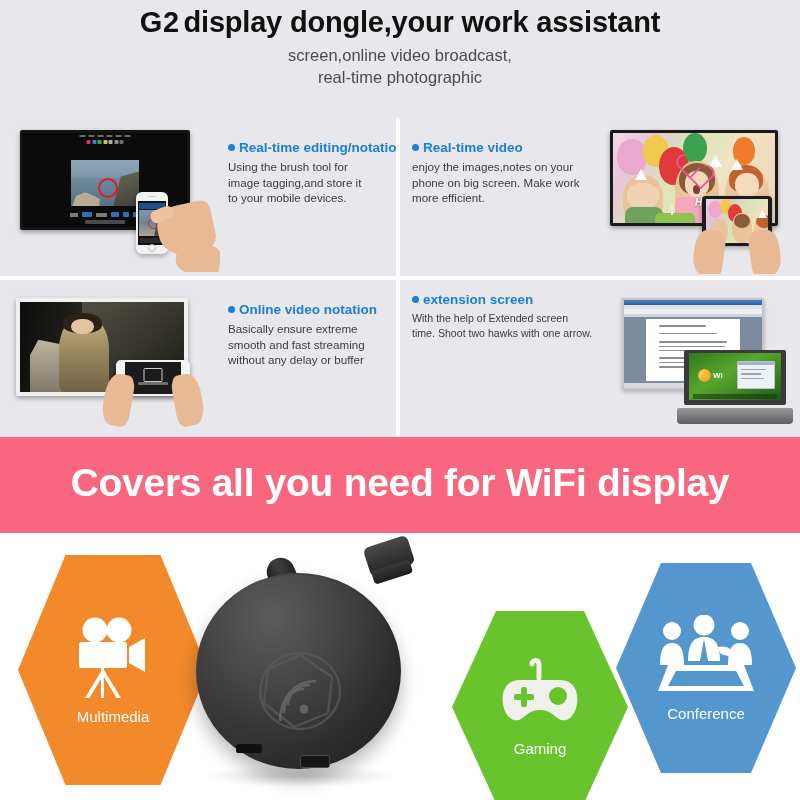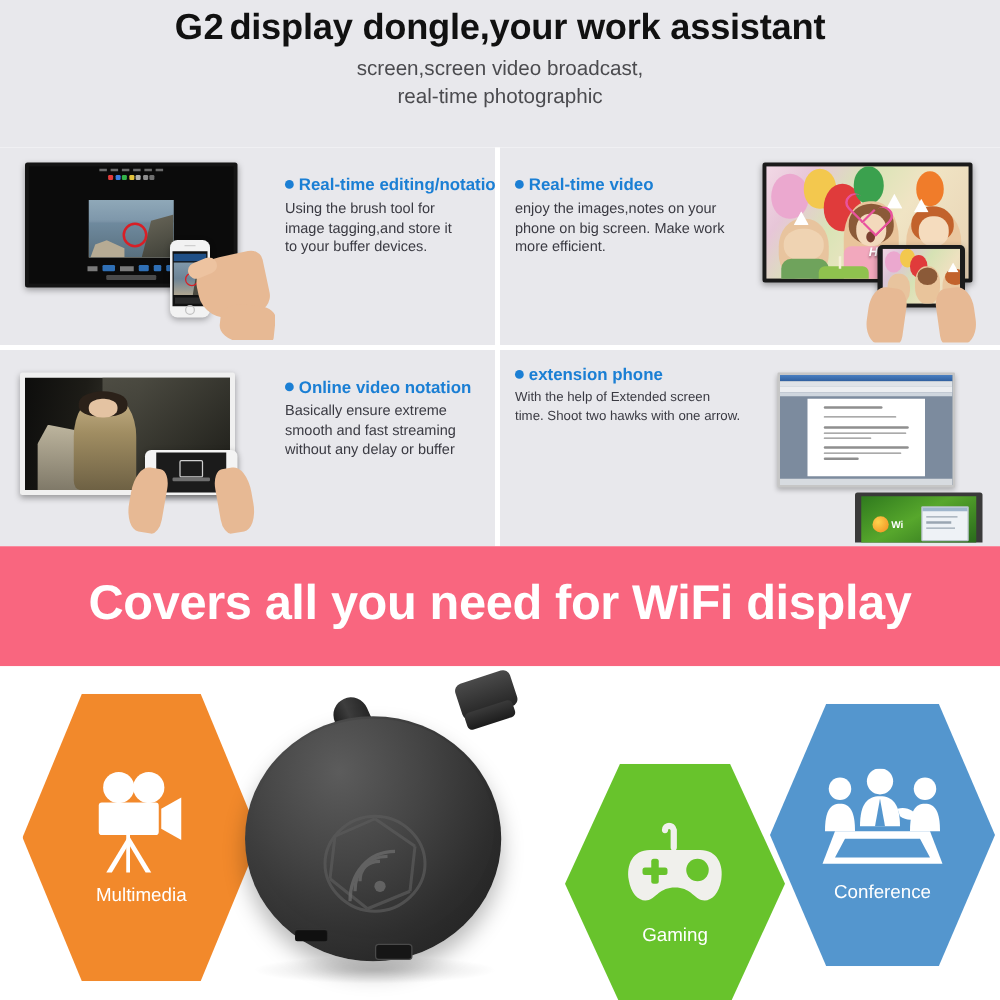--- a/index.html
+++ b/index.html
@@ -154,21 +154,21 @@
     background:#7c8b9e;overflow:hidden;}
   .word-title{position:absolute;left:0;right:0;top:0;height:5px;
     background:linear-gradient(180deg,#4a7fc1,#2f5f9e);}
   .word-menu{position:absolute;left:0;right:0;top:5px;height:4px;background:#dfe3e8;}
   .word-tool{position:absolute;left:0;right:0;top:9px;height:5px;background:#eceef1;}
   .word-ruler{position:absolute;left:0;right:0;top:14px;height:3px;background:#cfd6de;}
   .word-page{position:absolute;left:16%;right:16%;top:19px;bottom:7px;background:#fff;}
   .word-line{position:absolute;height:1.4px;background:#8f8f8f;border-radius:1px;}
   .word-status{position:absolute;left:0;right:0;bottom:0;height:5px;background:#d7dbe0;}
 
-  .laptop{position:absolute;margin-top:44px;}
+  .laptop{position:absolute;}
   .lt-lid{position:absolute;left:0;top:0;width:100%;height:74%;
     background:#3a3a3a;border-radius:2px;}
   .lt-screen{position:absolute;left:5%;top:6%;width:90%;height:86%;
     background:linear-gradient(150deg,#2f7a1e 0%,#57a72c 42%,#1f5d18 100%);overflow:hidden;}
   .lt-base{position:absolute;left:-7%;bottom:0;width:114%;height:22%;
     background:linear-gradient(180deg,#9a9a9a,#5e5e5e);
     border-radius:2px 2px 4px 4px;}
   .win-logo{position:absolute;left:10%;top:34%;width:13px;height:13px;border-radius:50%;
     background:radial-gradient(circle at 35% 35%,#ffd34d,#f08a1e);}
   .lt-win{position:absolute;right:6%;top:16%;width:40%;height:56%;
@@ -252,21 +252,21 @@
 </head>
 <body>
 
 <div class="page">
 
   <div class="header">
     <div class="h-title">
       <span class="g2">G2</span><span>display dongle,your work assistant</span>
     </div>
     <div class="h-sub">
-      <div>screen,screen video broadcast,</div>
+      <div>screen,online video broadcast,</div>
       <div>real-time photographic</div>
     </div>
   </div>
 
   <div class="grid">
 
     <div class="cell cell-tl">
 
       <div class="photo" style="left:8px;top:6px;width:212px;height:148px;">
         <div class="tv" style="left:12px;top:6px;width:170px;height:100px;">
@@ -329,21 +329,21 @@
       </div>
 
       <div class="txt" style="left:228px;top:22px;width:160px;">
         <div class="txt-head">
           <span class="dot"></span>
           <span>Real-time editing/notation</span>
         </div>
         <div class="txt-body">
           <div>Using the brush tool for</div>
           <div>image tagging,and store it</div>
-          <div>to your buffer devices.</div>
+          <div>to your mobile devices.</div>
         </div>
       </div>
     </div>
 
     <div class="cell cell-tr">
       <div class="txt" style="left:12px;top:22px;width:175px;">
         <div class="txt-head">
           <span class="dot"></span>
           <span>Real-time video</span>
         </div>
@@ -447,21 +447,21 @@
           <div>smooth and fast streaming</div>
           <div>without any delay or buffer</div>
         </div>
       </div>
     </div>
 
     <div class="cell cell-br">
       <div class="txt" style="left:12px;top:12px;width:196px;">
         <div class="txt-head">
           <span class="dot"></span>
-          <span>extension phone</span>
+          <span>extension screen</span>
         </div>
         <div class="txt-body small">
           <div>With the help of Extended screen</div>
           <div>time. Shoot two hawks with one arrow.</div>
         </div>
       </div>
 
       <div class="photo" style="left:206px;top:4px;width:192px;height:150px;">
         <div class="mon" style="left:16px;top:14px;width:142px;height:92px;">
           <div class="mon-screen">

